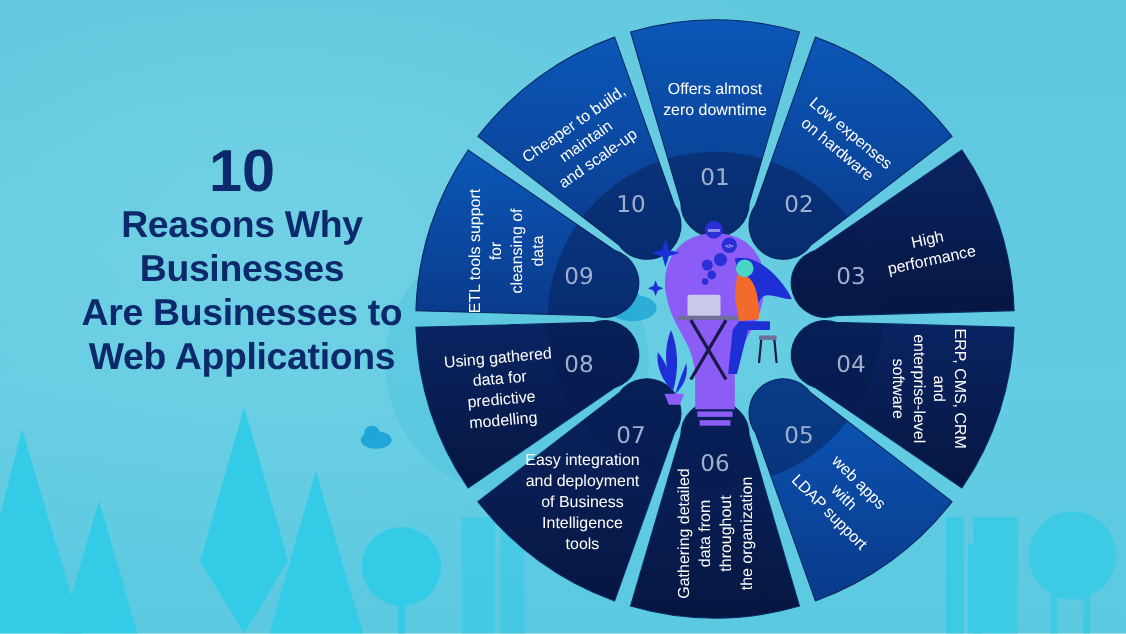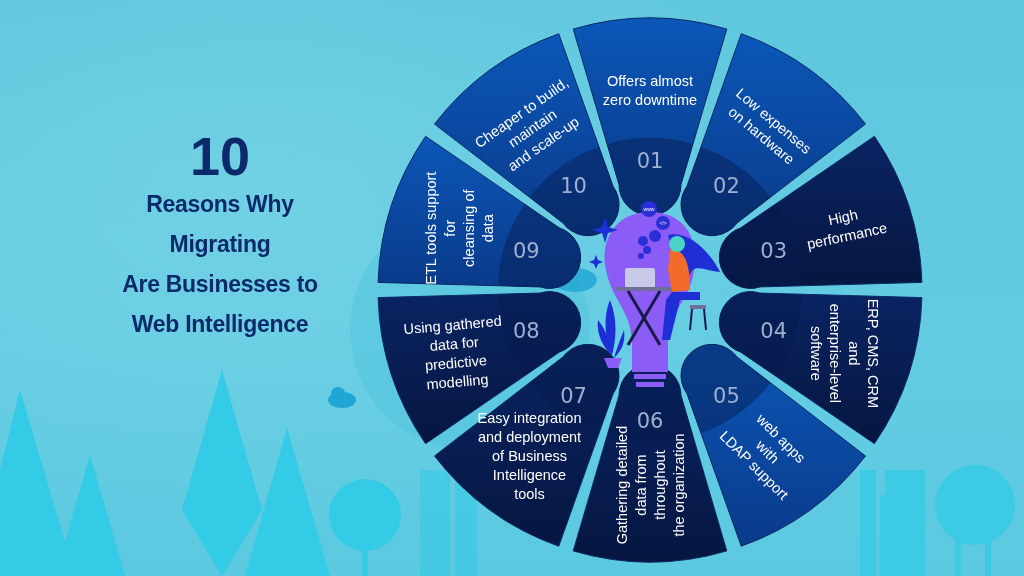--- a/index.html
+++ b/index.html
@@ -3,21 +3,21 @@
 <meta charset="utf-8">
 <style>
   html,body{margin:0;padding:0;}
   body{width:1024px;height:576px;overflow:hidden;position:relative;
        background:linear-gradient(180deg,#5ec7dd 0%,#63cce2 60%,#5bc9e0 100%);
        font-family:"Liberation Sans",sans-serif;}
   .bg-svg{position:absolute;left:0;top:0;width:1024px;height:576px;}
   .title{position:absolute;left:40px;top:128px;width:360px;text-align:center;color:#0c2a6b;
          font-weight:bold;font-family:"Liberation Sans",sans-serif;}
   .title .num{font-size:54px;line-height:56px;display:block;}
-  .title .line{font-size:23px;line-height:40px;display:block;letter-spacing:-0.3px;}
+  .title .line{font-size:34px;line-height:40px;display:block;letter-spacing:-0.3px;}
   .wheel{position:absolute;left:0;top:0;width:1024px;height:576px;}
 </style>
 </head>
 <body>
 
 <svg class="bg-svg" viewBox="0 0 1024 576">
   <defs>
     <radialGradient id="glow" cx="0.25" cy="0.35" r="0.6">
       <stop offset="0" stop-color="#7fd6e8" stop-opacity="0.55"></stop>
       <stop offset="1" stop-color="#7fd6e8" stop-opacity="0"></stop>
@@ -58,23 +58,23 @@
   </g>
   <g fill="#3dcae5" opacity="0.7">
     <rect x="420" y="470" width="30" height="106"></rect>
     <rect x="455" y="440" width="22" height="136"></rect>
   </g>
 </svg>
 
 <div class="title">
   <span class="num">10</span>
   <span class="line">Reasons Why</span>
-  <span class="line">Migrating</span>
+  <span class="line">Businesses</span>
   <span class="line">Are Businesses to</span>
-  <span class="line">Web Intelligence</span>
+  <span class="line">Web Applications</span>
 </div>
 
 <svg class="wheel" id="wheel" viewBox="0 0 1024 576">
   <defs>
     <linearGradient id="segLight" x1="0" y1="0" x2="0" y2="1">
       <stop offset="0" stop-color="#0b57b8"></stop>
       <stop offset="1" stop-color="#0a3a8a"></stop>
     </linearGradient>
     <linearGradient id="segDark" x1="0" y1="0" x2="0" y2="1">
       <stop offset="0" stop-color="#0a2463"></stop>

